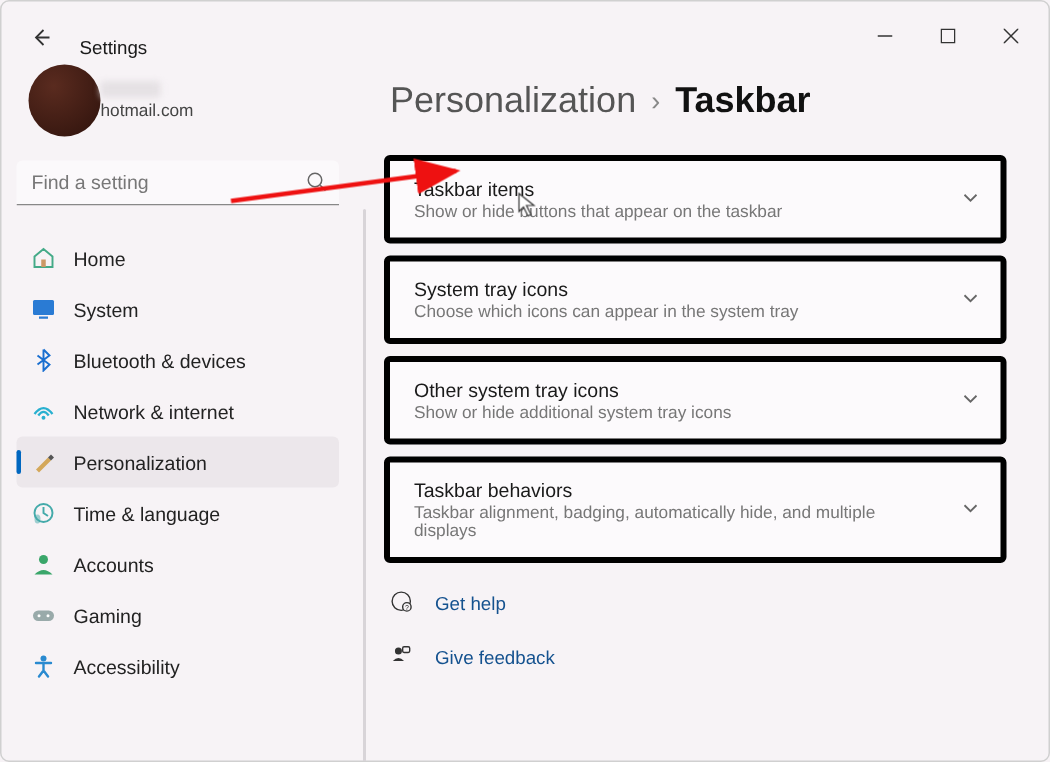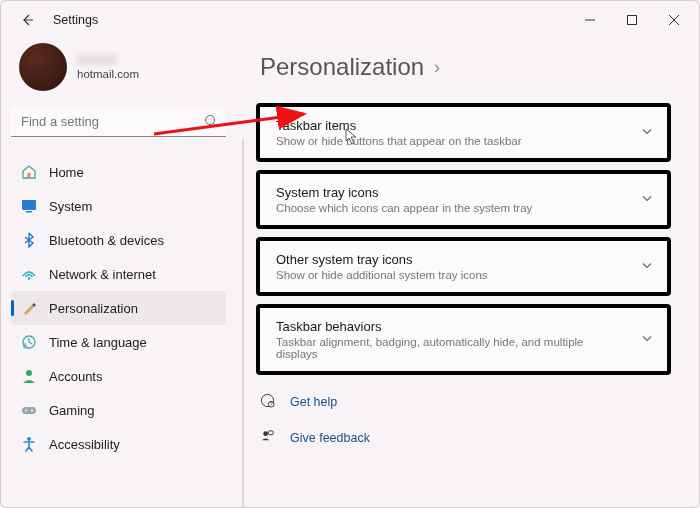--- a/index.html
+++ b/index.html
@@ -11,34 +11,34 @@
     border-radius: 6px;
     overflow: hidden;
     position: relative;
     font-size: 13px;
     color: #1a1a1a;
   }
   
   .titlebar {
     height: 38px;
     display: flex;
-    align-items: center;
+    align-items: flex-end;
     padding: 0 4px 0 12px;
   }
   .titlebar .back { width: 28px; height: 28px; display:flex;align-items:center;justify-content:center; border-radius:4px;}
   .titlebar .title { margin-left: 12px; font-size: 12.5px; }
   .titlebar .ctrls { margin-left: auto; display:flex; }
   .titlebar .ctrl { width: 42px; height: 30px; display:flex;align-items:center;justify-content:center; }
   .titlebar svg { stroke:#333; stroke-width:1; fill:none; }
 
   .content { display:flex; height: calc(100% - 38px); }
 
   
   .sidebar { width: 235px; padding: 0 10px 10px 10px; overflow-y:auto; }
-  .account { display:flex; align-items:center; gap:10px; height:56px; padding-left:8px; margin-bottom:12px;}
+  .account { display:flex; align-items:center; height:56px; padding-left:8px; margin-bottom:12px;}
   .avatar { width:48px; height:48px; border-radius:50%; background: radial-gradient(circle at 35% 30%, #5a2b1f, #2e120c);}
   .acct-text .name { height:11px; width:40px; background:#e5e1e4; border-radius:2px; filter:blur(2px); margin-bottom:3px;}
   .acct-text .email { font-size:11.5px; color:#444; }
 
   .searchbox { position:relative; margin: 0 0 18px 0; }
   .searchbox input {
     width:100%; height:30px; border:none; border-bottom:1.5px solid #888;
     background:#fbf9fb; border-radius:4px 4px 0 0; padding:0 30px 0 10px;
     font-size:13px; color:#333; outline:none;
   }
@@ -222,20 +222,21 @@
       <span>Accessibility</span>
     </div>
   </div>
 
   <div class="main">
     <div class="main-scroll"></div>
 
     <div class="breadcrumb">
       <span class="crumb">Personalization</span>
       <span class="sep">›</span>
+      <span class="current">Taskbar</span>
     </div>
 
     <div class="card">
       <h3>Taskbar items</h3>
       <p>Show or hide buttons that appear on the taskbar</p>
       <span class="chev"><svg width="12" height="12">
             <path d="M2 4 L6 8 L10 4" stroke="#666" fill="none" stroke-width="1.2"></path>
           </svg></span>
     </div>
     <div class="card">

